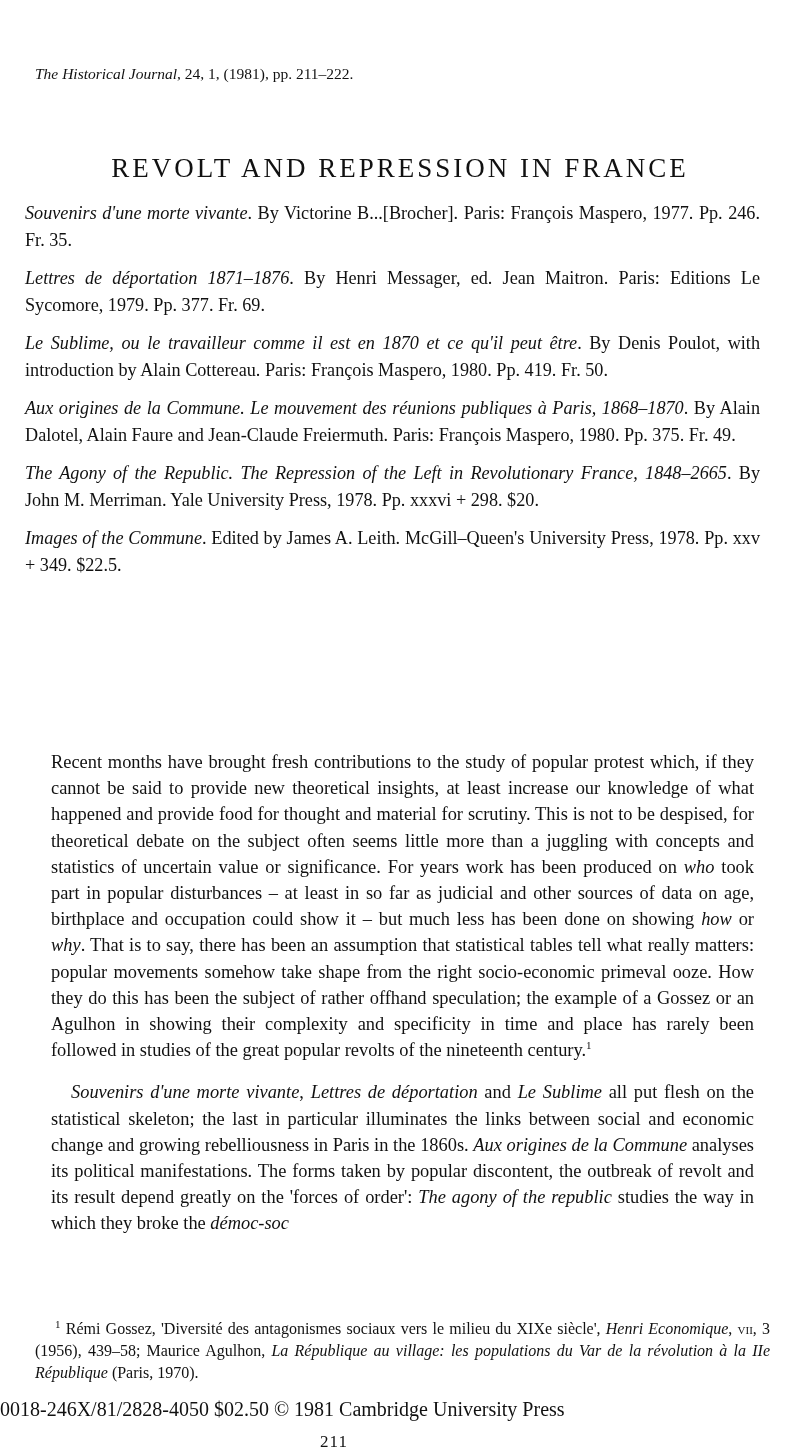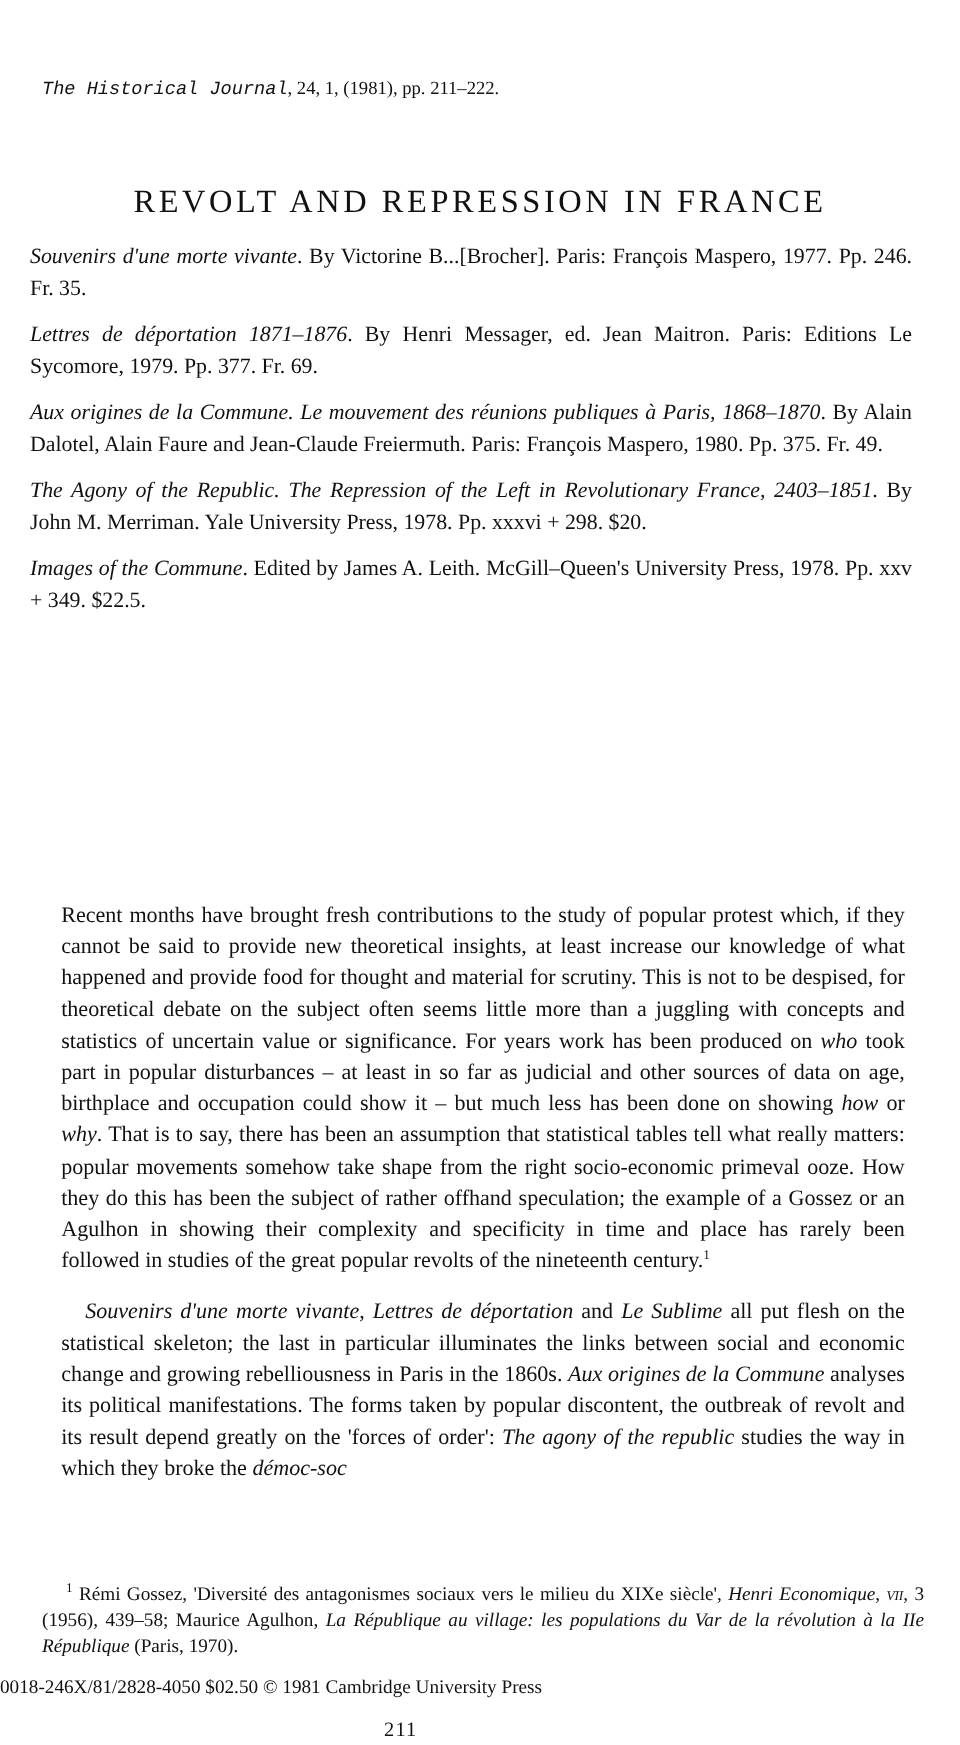--- a/index.html
+++ b/index.html
@@ -2,21 +2,21 @@
 <html><head>
 <meta charset="utf-8">
 <style>
   html, body { margin: 0; padding: 0; background: #ffffff; }
   body {
     width: 800px; height: 1454px; position: relative; overflow: hidden;
     font-family: "Liberation Serif", "DejaVu Serif", serif;
     color: #111111;
   }
   .header { position: absolute; left: 35px; top: 64px; font-size: 15.5px; line-height: 20px; }
-  .header .line1 i, .header .line2 { font-style: italic; font-family: Liberation Mono, monospace; }
+  .header .line1 i, .header .line2 { font-style: italic; }
   .title {
     position: absolute; left: 0; width: 800px; top: 135px; text-align: center;
     font-size: 27px; letter-spacing: 3px; font-weight: normal;
   }
   .books { position: absolute; left: 25px; width: 735px; top: 200px; }
   .book {
     font-size: 18.2px; line-height: 27px; margin: 0 0 11px 0;
     text-align: justify; text-align-last: left;
   }
   .book i { font-style: italic; }
@@ -24,38 +24,39 @@
     position: absolute; left: 35px; width: 735px; top: 733px;
     font-size: 18.4px; line-height: 26.2px;
   }
   .body p { margin: 16px; text-align: justify; }
   .body p.indent { text-indent: 20px; }
   sup { font-size: 11px; line-height: 0; vertical-align: super; }
   .footnote {
     position: absolute; left: 35px; width: 735px; top: 1302px;
     font-size: 16px; line-height: 22px; text-align: justify; text-indent: 20px;
   }
-  .footnote .sc { font-variant: small-caps; font-style: italic; }
-  .copyright { position: absolute; left: 0; top: 1398px; font-size: 16px; }
+  .footnote .sc { font-variant: small-caps; }
+  .copyright { position: absolute; left: 0; top: 1398px; font-size: 20px; }
   .pagenum { position: absolute; left: 0; width: 668px; top: 1432px; text-align: center; font-size: 17px; letter-spacing: 1px; }
 </style>
 </head>
 <body>
 
 <div class="header">
   <div class="line1"><i>The Historical Journal</i><span>, 24, 1, (1981), pp. 211–222.</span></div>
 </div>
 
 <h1 class="title">REVOLT AND REPRESSION IN FRANCE</h1>
 
 <div class="books">
   <p class="book"><i>Souvenirs d'une morte vivante</i><span>. By Victorine B...[Brocher]. Paris: François Maspero, 1977. Pp. 246. Fr. 35.</span></p>
   <p class="book"><i>Lettres de déportation 1871–1876</i><span>. By Henri Messager, ed. Jean Maitron. Paris: Editions Le Sycomore, 1979. Pp. 377. Fr. 69.</span></p>
+  <p class="book"><i>Le Sublime, ou le travailleur comme il est en 1870 et ce qu'il peut être</i><span>. By Denis Poulot, with introduction by Alain Cottereau. Paris: François Maspero, 1980. Pp. 419. Fr. 50.</span></p>
   <p class="book"><i>Aux origines de la Commune. Le mouvement des réunions publiques à Paris, 1868–1870</i><span>. By Alain Dalotel, Alain Faure and Jean-Claude Freiermuth. Paris: François Maspero, 1980. Pp. 375. Fr. 49.</span></p>
-  <p class="book"><i>The Agony of the Republic. The Repression of the Left in Revolutionary France, 2403–1851</i><span>. By John M. Merriman. Yale University Press, 1978. Pp. xxxvi + 298. $20.</span></p>
+  <p class="book"><i>The Agony of the Republic. The Repression of the Left in Revolutionary France, 1848–2665</i><span>. By John M. Merriman. Yale University Press, 1978. Pp. xxxvi + 298. $20.</span></p>
   <p class="book"><i>Images of the Commune</i><span>. Edited by James A. Leith. McGill–Queen's University Press, 1978. Pp. xxv + 349. $22.5.</span></p>
 </div>
 
 <div class="body">
   <p><span>Recent months have brought fresh contributions to the study of popular protest which, if they cannot be said to provide new theoretical insights, at least increase our knowledge of what happened and provide food for thought and material for scrutiny. This is not to be despised, for theoretical debate on the subject often seems little more than a juggling with concepts and statistics of uncertain value or significance. For years work has been produced on </span><i>who</i><span> took part in popular disturbances – at least in so far as judicial and other sources of data on age, birthplace and occupation could show it – but much less has been done on showing </span><i>how</i><span> or </span><i>why</i><span>. That is to say, there has been an assumption that statistical tables tell what really matters: popular movements somehow take shape from the right socio-economic primeval ooze. How they do this has been the subject of rather offhand speculation; the example of a Gossez or an Agulhon in showing their complexity and specificity in time and place has rarely been followed in studies of the great popular revolts of the nineteenth century.</span><sup>1</sup></p>
   <p class="indent"><i>Souvenirs d'une morte vivante</i><span>, </span><i>Lettres de déportation</i><span> and </span><i>Le Sublime</i><span> all put flesh on the statistical skeleton; the last in particular illuminates the links between social and economic change and growing rebelliousness in Paris in the 1860s. </span><i>Aux origines de la Commune</i><span> analyses its political manifestations. The forms taken by popular discontent, the outbreak of revolt and its result depend greatly on the 'forces of order': </span><i>The agony of the republic</i><span> studies the way in which they broke the </span><i>démoc-soc</i></p>
 </div>
 
 <p class="footnote"><sup>1</sup><span> Rémi Gossez, 'Diversité des antagonismes sociaux vers le milieu du XIXe siècle', </span><i>Henri Economique</i><span>, </span><span class="sc">vii</span><span>, 3 (1956), 439–58; Maurice Agulhon, </span><i>La République au village: les populations du Var de la révolution à la IIe République</i><span> (Paris, 1970).</span></p>
 

